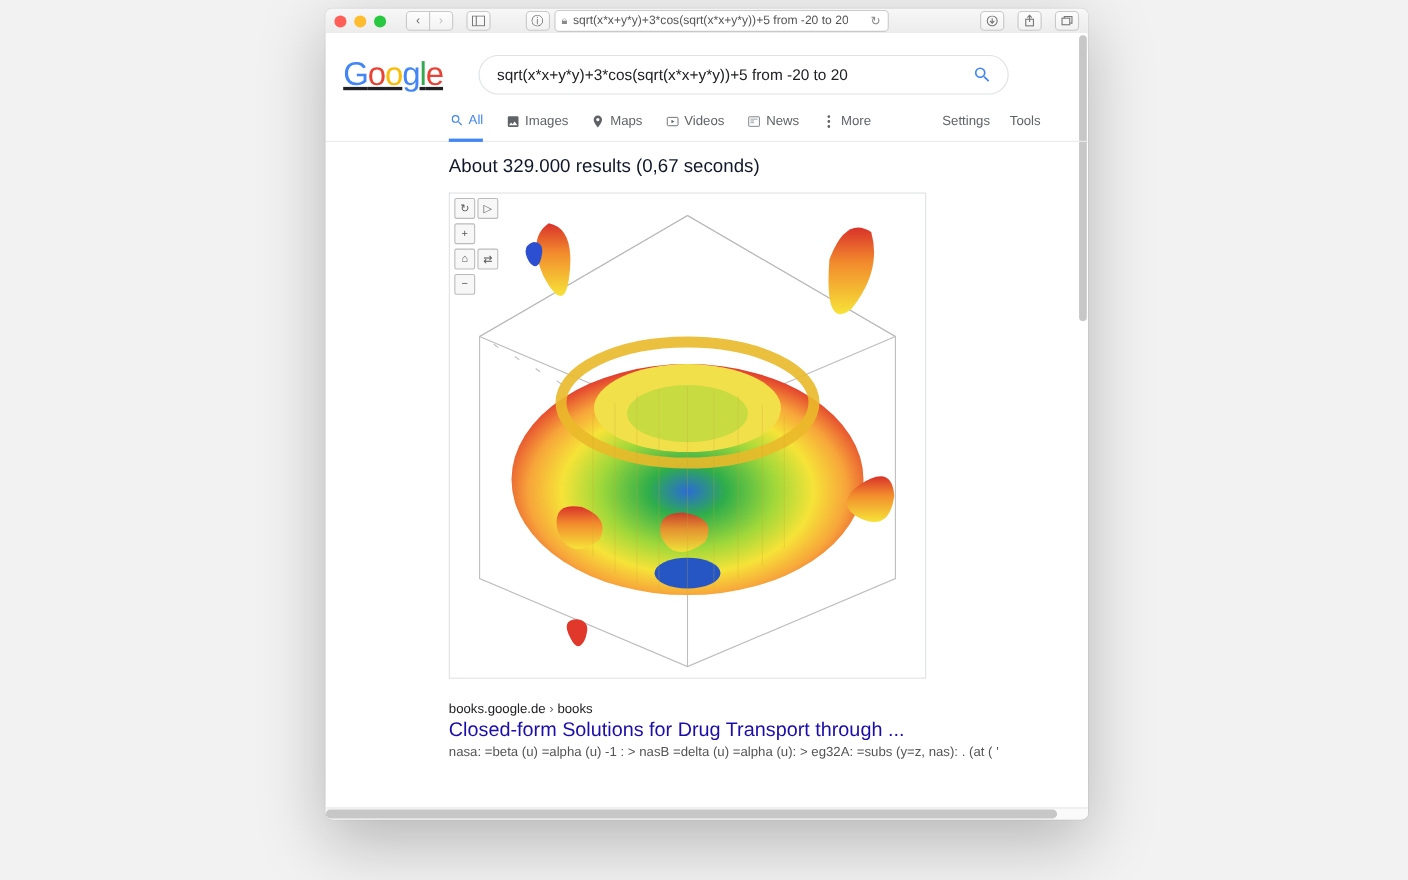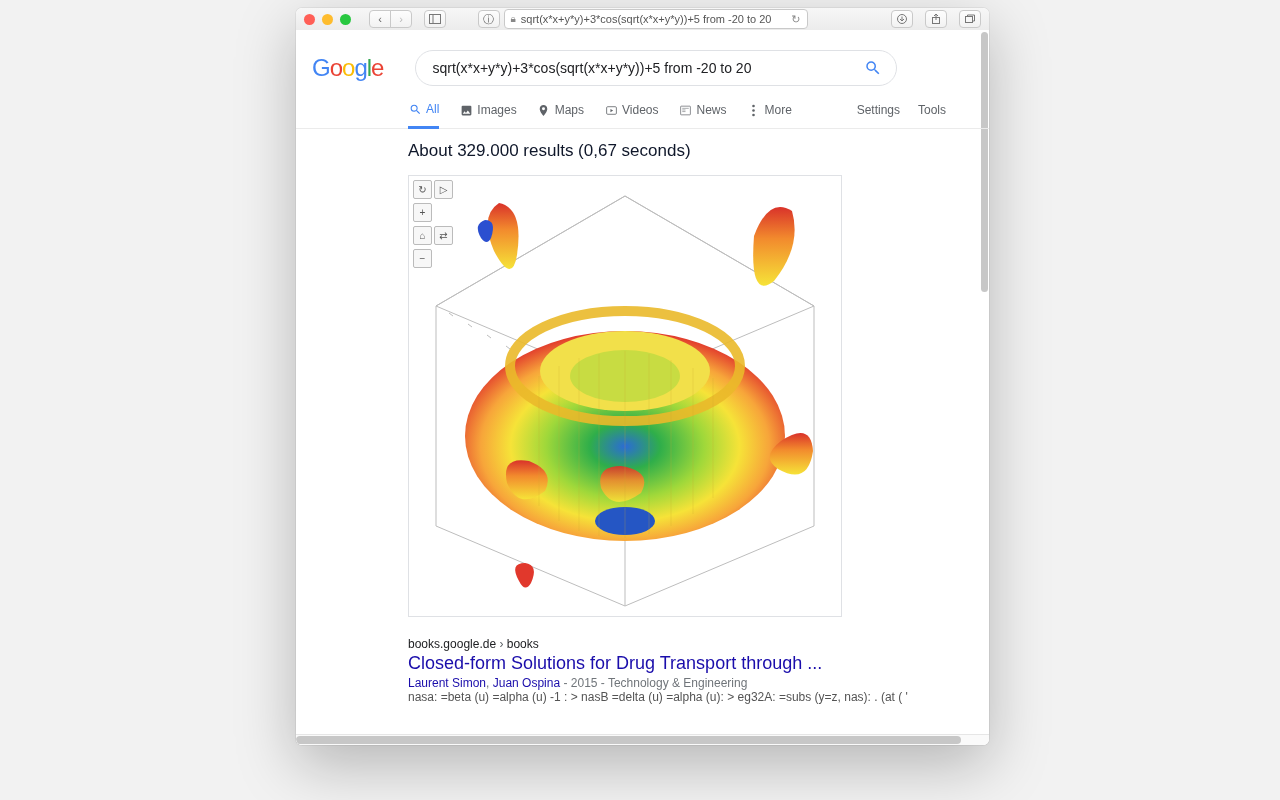--- a/index.html
+++ b/index.html
@@ -131,23 +131,24 @@
     border-radius: 4px;
   }
   .google-header {
     padding: 20px 0 0 16px;
     display: flex;
     align-items: center;
     gap: 32px;
   }
   .google-logo {
     font-family: 'Product Sans', Arial, sans-serif;
-    font-size: 24px;
+    font-size: 30px;
     font-weight: 500;
     letter-spacing: -1px;
+    text-decoration: underline;
   }
   .google-logo span:nth-child(1){color:var(--g-blue);}
   .google-logo span:nth-child(2){color:var(--g-red);}
   .google-logo span:nth-child(3){color:var(--g-yellow);}
   .google-logo span:nth-child(4){color:var(--g-blue);}
   .google-logo span:nth-child(5){color:var(--g-green);}
   .google-logo span:nth-child(6){color:var(--g-red);}
   .searchbox {
     flex: 0 0 452px;
     height: 34px;
@@ -541,25 +542,20 @@
 
       </div>
 
       <div class="result">
         <div class="crumb">
           <span>books.google.de</span>
           <span class="sep"> › </span>
           <span>books</span>
         </div>
         <h3>Closed-form Solutions for Drug Transport through ...</h3>
-        <div class="byline">
-          <span class="author">Laurent Simon</span><span>, </span>
-          <span class="author">Juan Ospina</span>
-          <span> - 2015 - Technology &amp; Engineering</span>
-        </div>
         <div class="snippet">nasa: =beta (u) =alpha (u) -1 : &gt; nasB =delta (u) =alpha (u): &gt; eg32A: =subs (y=z, nas):  .  (at ( '</div>
       </div>
     </div>
 
     <div class="bottom-scroll">
       <div class="thumb"></div>
     </div>
   </div>
 </div>
 

